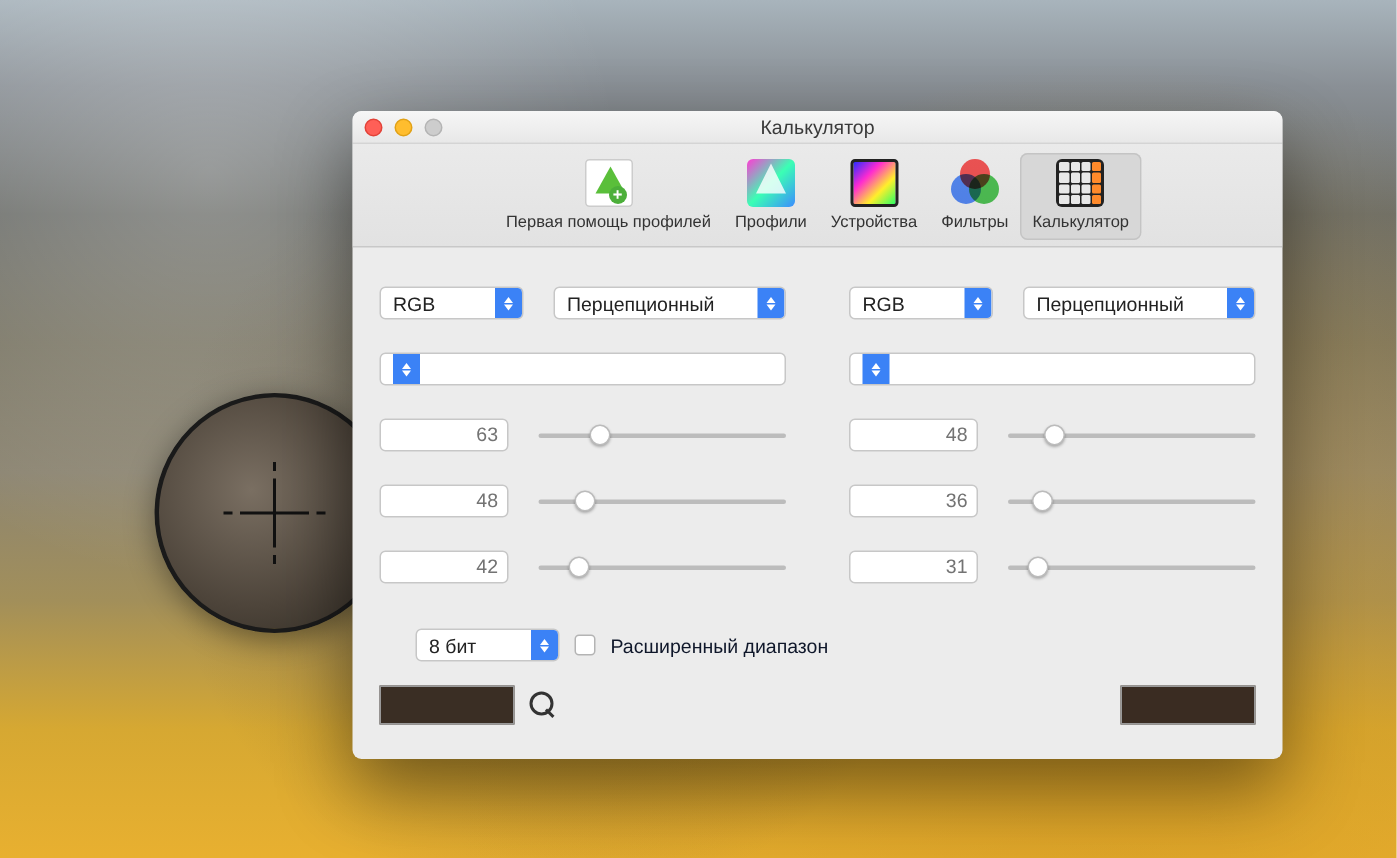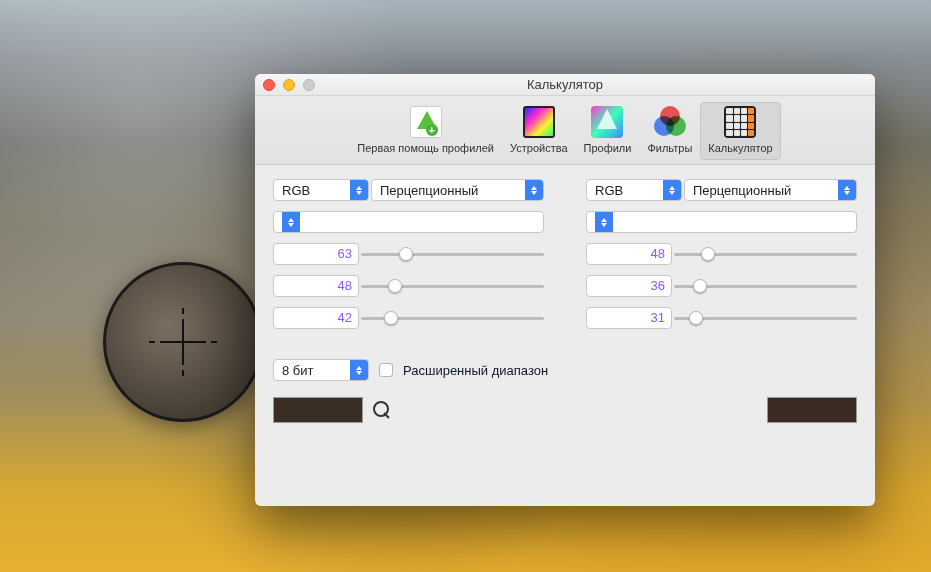--- a/index.html
+++ b/index.html
@@ -37,21 +37,21 @@
   .loupe::before { left:50%; top:35%; width:2px; height:30%; transform:translateX(-50%);}
   .loupe::after  { top:50%; left:35%; height:2px; width:30%; transform:translateY(-50%);}
   .loupe .tick { position:absolute; background:#111;}
   .t1{left:50%;top:28%;width:2px;height:6px;transform:translateX(-50%);}
   .t2{left:50%;bottom:28%;width:2px;height:6px;transform:translateX(-50%);}
   .t3{top:50%;left:28%;height:2px;width:6px;transform:translateY(-50%);}
   .t4{top:50%;right:28%;height:2px;width:6px;transform:translateY(-50%);}
 
   .window {
     position:absolute;
-    left:255px; top:74px;
+    left:235px; top:74px;
     width:620px; height:432px;
     background:#ececec;
     border-radius:6px;
     box-shadow: 0 20px 50px rgba(0,0,0,.45);
     overflow:hidden;
     display:flex; flex-direction:column;
   }
   .titlebar {
     height:22px;
     display:flex; align-items:center;
@@ -104,21 +104,21 @@
 
   .icon-calc{background:#222;border-radius:4px;display:grid;grid-template-columns:repeat(4,1fr);grid-template-rows:repeat(4,1fr);gap:1px;padding:2px;}
   .icon-calc span{background:#e8e8e8;border-radius:1px;}
   .icon-calc span.o{background:#ff8a2b;}
 
   .content { flex:1; padding:14px 18px 14px; display:flex; flex-direction:column; gap:10px;}
 
   .columns { display:flex; gap:42px;}
   .col { flex:1; display:flex; flex-direction:column; gap:10px;}
 
-  .row { display:flex; gap:2px; align-items:flex-start;}
+  .row { display:flex; gap:20px; align-items:flex-start;margin-top:12px;}
 
   .mac-select {
     height:22px; background:#fff; border:1px solid #c7c7c7;
     border-radius:4px; display:flex; align-items:center;
     padding:0 0 0 8px; font-size:13px; color:#222;
     position:relative; overflow:hidden;
   }
   .mac-select .text{flex:1;white-space:nowrap;overflow:hidden;text-overflow:ellipsis;}
   .mac-select .arrows{
     width:18px;height:100%;
@@ -128,37 +128,37 @@
   }
   .mac-select .arrows::before,
   .mac-select .arrows::after{
     content:"";width:0;height:0;border-left:3px solid transparent;border-right:3px solid transparent;
   }
   .mac-select .arrows::before{border-bottom:4px solid #fff;}
   .mac-select .arrows::after {border-top:4px solid #fff;}
 
   .num-input{
     width:86px;height:22px;background:#fff;border:1px solid #c7c7c7;border-radius:4px;
-    text-align:right;padding:0 6px;font-size:13px;line-height:20px;color:#8b5cf6;
+    text-align:right;padding:0 6px;font-size:13px;line-height:20px;color:#737373;
   }
 
   .slider{
     flex:1;position:relative;height:22px;display:flex;align-items:center;
   }
   .slider .track{
     height:3px;width:100%;background:#bcbcbc;border-radius:2px;position:relative;
   }
   .slider .knob{
     position:absolute;top:50%;transform:translate(-50%,-50%);
     width:14px;height:14px;border-radius:50%;
     background:#fff;border:0.5px solid #bbb;
     box-shadow:0 1px 2px rgba(0,0,0,.3);
   }
 
-  .bottom-row { display:flex; align-items:center; gap:10px; margin-top:20px;}
+  .bottom-row { display:flex; align-items:center; gap:10px; margin-top:20px;margin-left:24px;}
 
   .checkbox{
     width:14px;height:14px;border:1px solid #b4b4b4;border-radius:3px;background:#fff;flex-shrink:0;
   }
   .cb-label{color:#0f172a;font-size:13px;}
 
   .swatch-row{display:flex;justify-content:space-between;margin-top:6px;align-items:center;}
   .swatch{
     width:90px;height:26px;border:1px solid #999;background:#3a2e24;
   }
@@ -189,26 +189,26 @@
     </div>
     <div class="title">Калькулятор</div>
   </div>
 
   <div class="toolbar">
     <div class="tool">
       <div class="ticon icon-firstaid"></div>
       <span>Первая помощь профилей</span>
     </div>
     <div class="tool">
+      <div class="ticon icon-profiles"></div>
+      <span>Профили</span>
+    </div>
+    <div class="tool">
       <div class="ticon icon-displays"></div>
       <span>Устройства</span>
-    </div>
-    <div class="tool">
-      <div class="ticon icon-profiles"></div>
-      <span>Профили</span>
     </div>
     <div class="tool">
       <div class="ticon icon-filters">
         <span class="c c1"></span>
           <span class="c c2"></span>
           <span class="c c3"></span>
       </div>
       <span>Фильтры</span>
     </div>
     <div class="tool selected">

